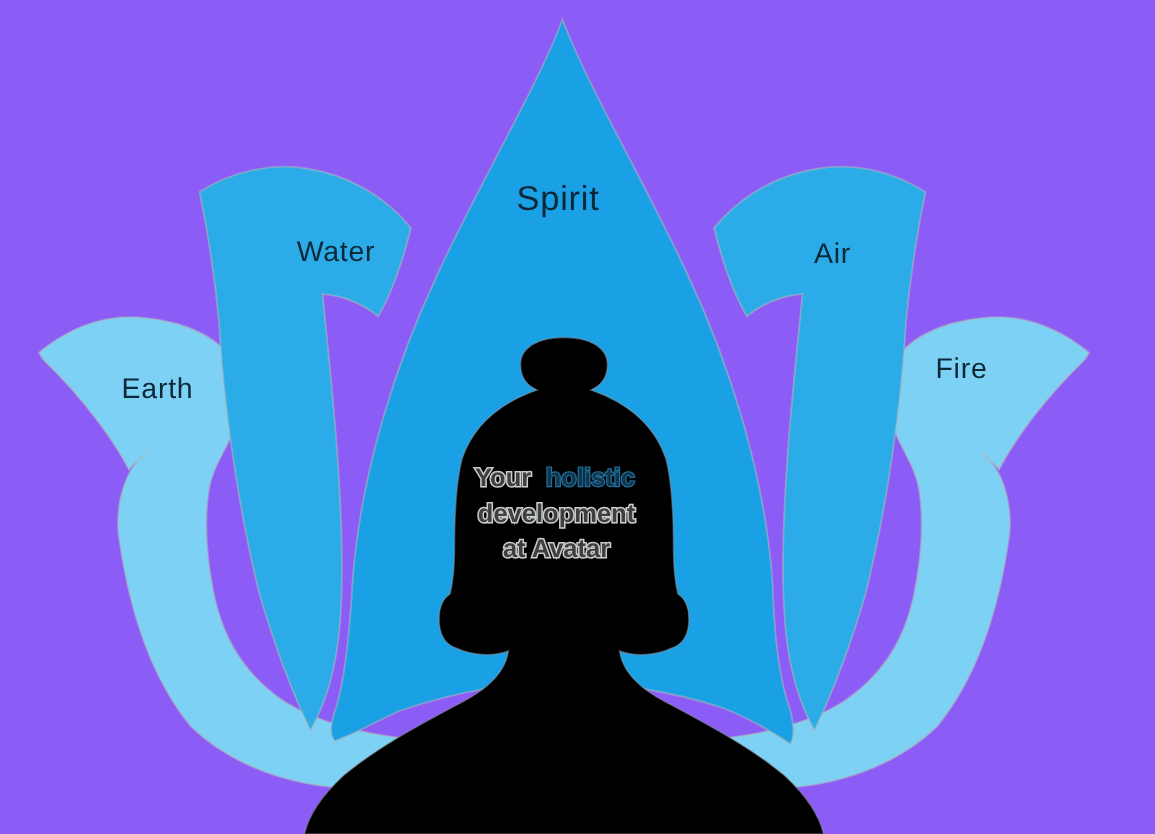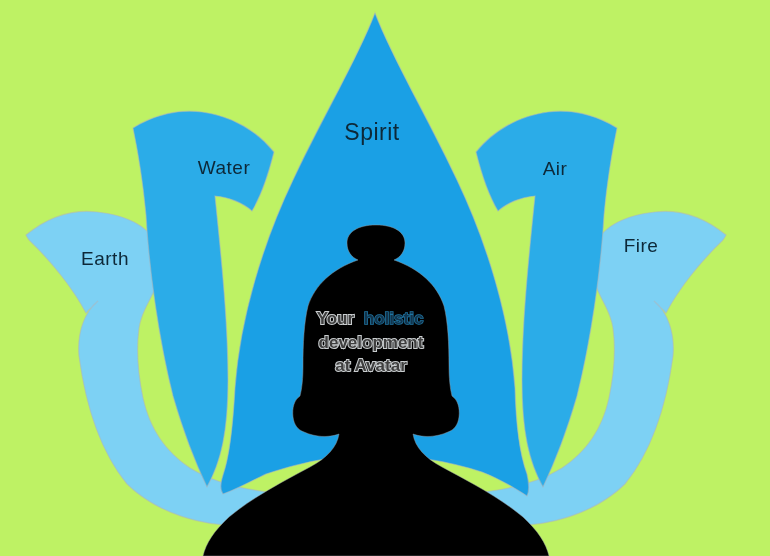--- a/index.html
+++ b/index.html
@@ -8,21 +8,21 @@
     width: 770px;
     height: 556px;
     background: #000000;
     overflow: hidden;
     font-family: "Liberation Sans", sans-serif;
   }
   .stage {
     position: relative;
     width: 770px;
     height: 556px;
-    background: #bef264;
+    background: #8b5cf6;
   }
   svg { display: block; }
   .petal {
     stroke: rgba(175,182,188,0.55);
     stroke-width: 1.2;
   }
   .petal-label {
     font-family: "Liberation Sans", sans-serif;
     font-weight: 400;
     letter-spacing: 0.5px;

